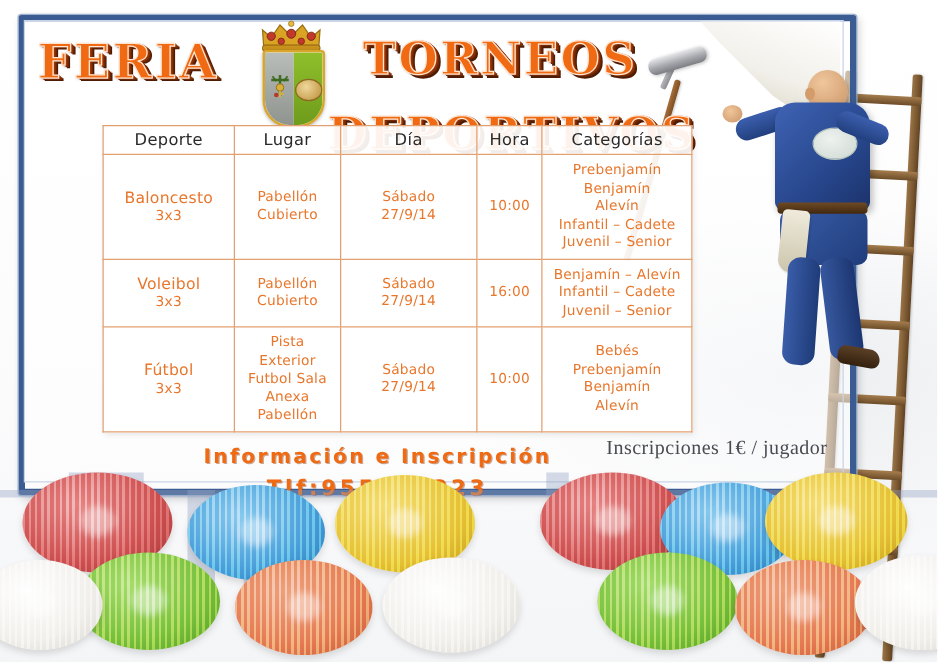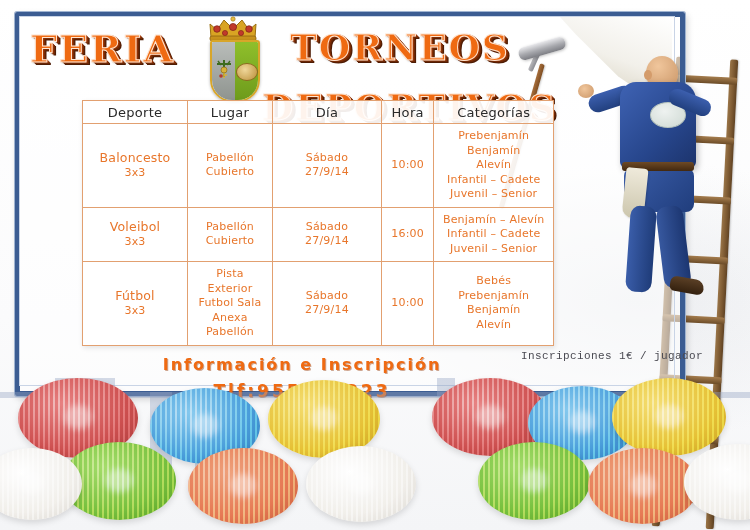--- a/index.html
+++ b/index.html
@@ -126,22 +126,22 @@
   .sport-name{font-size:12.5px;display:block;}
   .sport-sub{font-size:11px;display:block;}
 
   
   .foot{position:absolute;text-align:center;width:360px;left:122px;
         font-family:"DejaVu Sans", sans-serif;font-weight:bold;color:#ef6a12;
         letter-spacing:2px;text-shadow:1px 1px 0 rgba(150,60,10,.45);}
   #f1{top:345px;font-size:16px;margin-top:10px;}
   #f2{top:363px;font-size:16px;}
   #f3{top:381px;font-size:17px;letter-spacing:3px;}
-  .fee{position:absolute;left:521px;top:350px;font-family:Liberation Mono, monospace;
-       font-size:11px;color:#4a4a52;letter-spacing:.4px;}
+  .fee{position:absolute;left:485px;top:350px;font-family:Liberation Serif, serif;
+       font-size:16px;color:#4a4a52;letter-spacing:.4px;}
 
   
   .lantern{position:absolute;border-radius:50%;overflow:hidden;
      box-shadow:0 3px 6px rgba(0,0,0,.13);}
   .lantern::after{content:"";position:absolute;inset:0;border-radius:50%;
      background:repeating-linear-gradient(90deg,rgba(255,255,255,.42) 0 2px,rgba(0,0,0,.07) 2px 5px);
      mix-blend-mode:overlay;}
   .lantern::before{content:"";position:absolute;left:38%;top:34%;width:24%;height:30%;
      border-radius:50%;background:rgba(255,255,255,.45);filter:blur(3px);}
 

